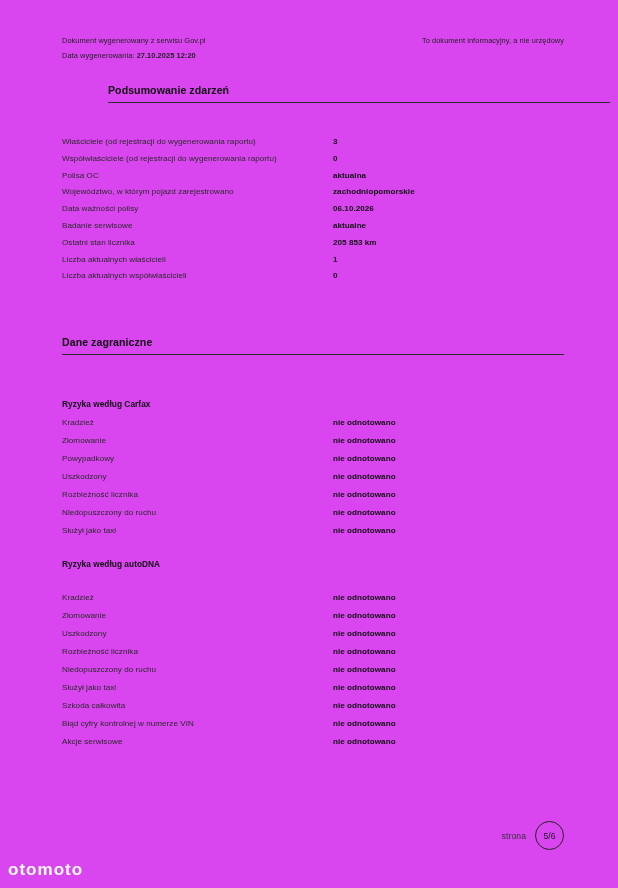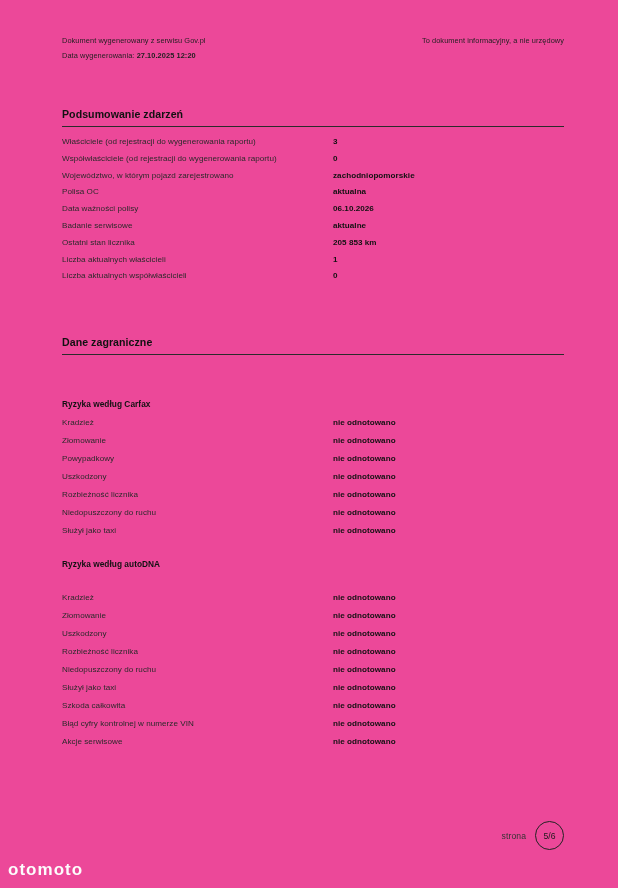--- a/index.html
+++ b/index.html
@@ -13,21 +13,21 @@
     height: 888px;
     position: relative;
     font-family: "Liberation Sans", "DejaVu Sans", sans-serif;
     color: #1a1a1a;
     overflow: hidden;
   }
 
   .page {
     position: absolute;
     inset: 0;
-    background: #ec4899;
+    background: #d946ef;
   }
 
   
   .doc-header {
     position: absolute;
     left: 62px;
     top: 33px;
     width: 502px;
     display: flex;
     justify-content: space-between;
@@ -157,41 +157,41 @@
 <div class="page">
 
   <div class="doc-header">
     <div class="doc-header-left">
       <div>Dokument wygenerowany z serwisu Gov.pl</div>
       <div class="hdr-line2"><span>Data wygenerowania:</span> <b>27.10.2025 12:20</b></div>
     </div>
     <div class="doc-header-right">To dokument informacyjny, a nie urzędowy</div>
   </div>
 
-  <div class="section" style="top:108px;">
+  <div class="section" style="top:84px;margin-left:46px;">
     <div class="section-title">Podsumowanie zdarzeń</div>
     <div class="section-rule"></div>
   </div>
 
   <div class="kv-list" id="summary-rows" style="top:134px;">
       <div class="kv-row">
         <div class="kv-label">Właściciele (od rejestracji do wygenerowania raportu)</div>
         <div class="kv-value">3</div>
       </div>
       <div class="kv-row">
         <div class="kv-label">Współwłaściciele (od rejestracji do wygenerowania raportu)</div>
         <div class="kv-value">0</div>
       </div>
       <div class="kv-row">
+        <div class="kv-label">Polisa OC</div>
+        <div class="kv-value">aktualna</div>
+      </div>
+      <div class="kv-row">
         <div class="kv-label">Województwo, w którym pojazd zarejestrowano</div>
         <div class="kv-value">zachodniopomorskie</div>
-      </div>
-      <div class="kv-row">
-        <div class="kv-label">Polisa OC</div>
-        <div class="kv-value">aktualna</div>
       </div>
       <div class="kv-row">
         <div class="kv-label">Data ważności polisy</div>
         <div class="kv-value">06.10.2026</div>
       </div>
       <div class="kv-row">
         <div class="kv-label">Badanie serwisowe</div>
         <div class="kv-value">aktualne</div>
       </div>
       <div class="kv-row">

